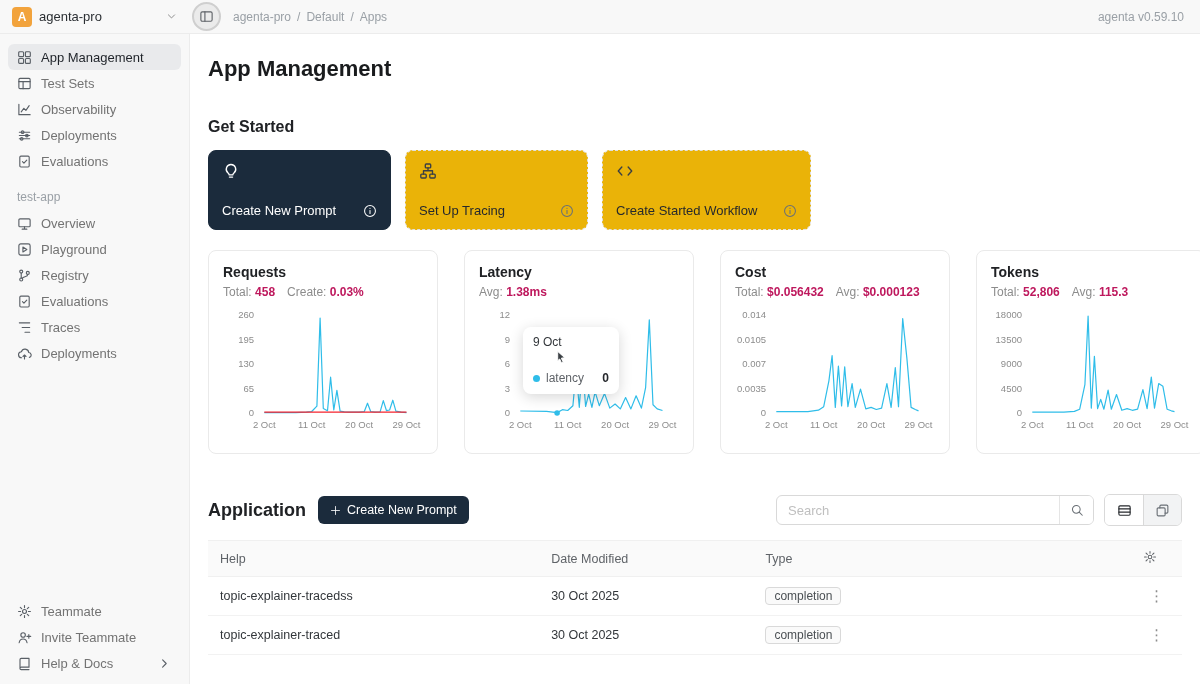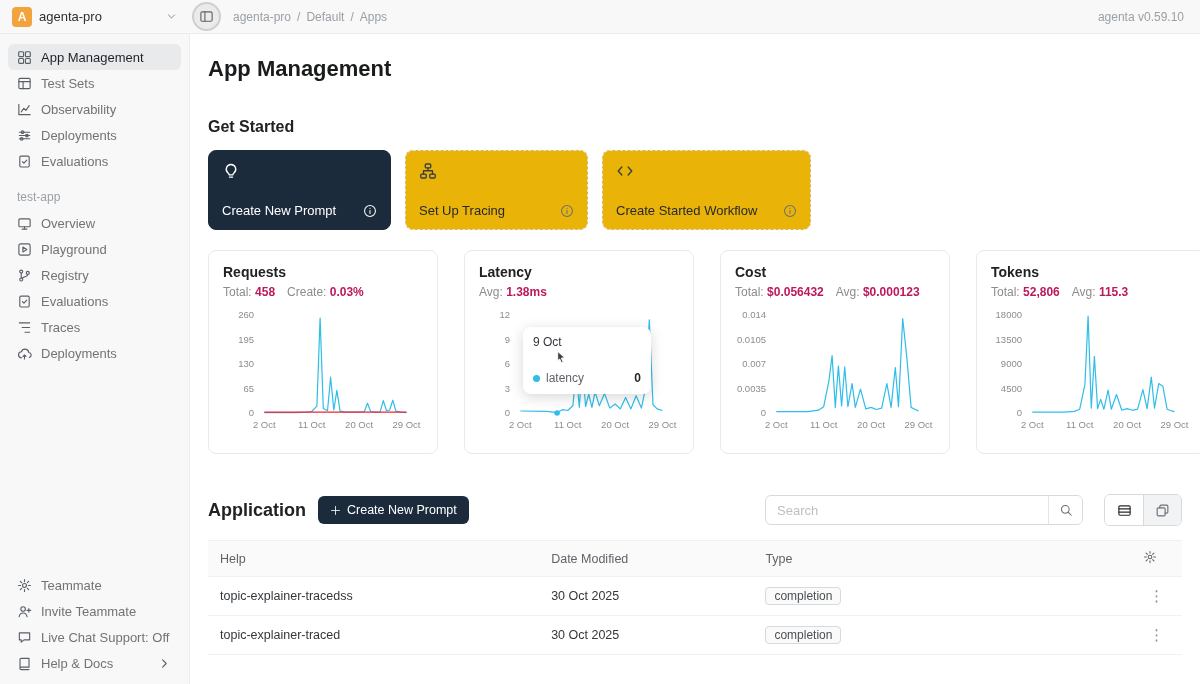--- a/index.html
+++ b/index.html
@@ -45,35 +45,35 @@
   .gs-card.dark .top-icn,.gs-card.dark .gs-bottom,.gs-card.dark .info{color:#fff;}
 
   
   .stats-row{display:flex;gap:26px;margin-top:20px;border-radius:30px;}
   .stat-card{flex:1;border:1px solid #eaeaea;border-radius:8px;padding:13px 14px 6px;position:relative;background:#fff;height:204px;}
   .stat-title{font-size:14px;font-weight:600;color:#202225;}
   .stat-metrics{margin-top:5px;font-size:12px;color:#8c8c8c;display:flex;gap:12px;}
   .stat-metrics .mv{color:#be185d;font-weight:600;}
   .chart-wrap{margin-top:8px;}
   .tick{font-size:9.5px;fill:#8c8c8c;font-family:"Liberation Sans",sans-serif;}
-  .tooltip{position:absolute;left:58px;top:76px;width:128px;background:#fff;border-radius:8px;box-shadow:0 3px 14px rgba(0,0,0,.16);padding:8px 10px 9px;z-index:3;}
+  .tooltip{position:absolute;left:58px;top:76px;width:96px;background:#fff;border-radius:8px;box-shadow:0 3px 14px rgba(0,0,0,.16);padding:8px 10px 9px;z-index:3;}
   .tt-date{font-size:12px;color:#33373b;}
   .tt-row{margin-top:22px;display:flex;align-items:center;gap:6px;}
   .tt-dot{width:7px;height:7px;border-radius:50%;}
   .tt-series{font-size:12px;color:#5f6368;}
   .tt-val{margin-left:auto;font-size:12px;color:#26292d;font-weight:600;}
   .cursor{position:absolute;left:88px;top:99px;z-index:4;}
 
   
   .app-section{margin-top:40px;}
   .app-head{display:flex;align-items:center;gap:12px;}
   .app-title{font-size:18px;font-weight:600;color:#202225;}
   .dark-btn{height:28px;display:inline-flex;align-items:center;gap:6px;background:#1b2b3c;color:#fff;border:none;border-radius:6px;padding:0 12px;font-size:12.5px;font-family:inherit;cursor:pointer;}
   .dark-btn .icn{width:11px;height:11px;color:#fff;}
-  .head-right{margin-left:auto;display:flex;align-items:center;gap:21px;}
+  .head-right{margin-left:auto;display:flex;align-items:center;gap:10px;}
   .search{display:flex;height:30px;width:318px;border:1px solid #d9d9d9;border-radius:6px;overflow:hidden;background:#fff;}
   .search-input{flex:1;border:none;outline:none;padding:0 11px;font-size:13px;font-family:inherit;color:#333;background:transparent;}
   .search-input::placeholder{color:#bfbfbf;}
   .search-btn{width:34px;border:none;border-left:1px solid #e5e5e5;background:#fff;display:flex;align-items:center;justify-content:center;color:#6a7076;cursor:pointer;}
   .seg{display:flex;border:1px solid #d9d9d9;border-radius:6px;overflow:hidden;}
   .seg-btn{width:38px;height:30px;border:none;background:#f2f3f4;display:flex;align-items:center;justify-content:center;color:#6a7076;cursor:pointer;}
   .seg-btn.active{background:#fff;color:#26292d;}
   .seg-btn + .seg-btn{border-left:1px solid #d9d9d9;}
   .seg-btn .icn{width:15px;height:15px;}
 
@@ -242,28 +242,20 @@
         </div>
         <div class="side-item">
           <span class="icn">
             <svg viewBox="0 0 16 16" fill="none" stroke="currentColor" stroke-width="1.2" stroke-linecap="round" stroke-linejoin="round">
               <circle cx="6.5" cy="5.3" r="2.4"></circle>
               <path d="M2.3 13.6c.5-2.6 2.1-4 4.2-4s3.7 1.4 4.2 4"></path>
               <path d="M12.6 4.8v4M10.6 6.8h4"></path>
             </svg>
           </span>
           <span>Invite Teammate</span>
-        </div>
-        <div class="side-item">
-          <span class="icn">
-            <svg viewBox="0 0 16 16" fill="none" stroke="currentColor" stroke-width="1.2" stroke-linecap="round" stroke-linejoin="round">
-              <path d="M2.5 3h11v7.5H7.5L4.5 13v-2.5h-2z"></path>
-            </svg>
-          </span>
-          <span>Live Chat Support: Off</span>
         </div>
         <div class="side-item">
           <span class="icn">
             <svg viewBox="0 0 16 16" fill="none" stroke="currentColor" stroke-width="1.2" stroke-linecap="round" stroke-linejoin="round">
               <path d="M3.2 13.5V3.8c0-.7.6-1.3 1.3-1.3h8.3v9.4H4.5a1.3 1.3 0 0 0-1.3 1.3c0 0 0 1.3 1.3 1.3h8.3"></path>
             </svg>
           </span>
           <span>Help &amp; Docs</span>
           <span class="icn trail">
             <svg viewBox="0 0 16 16" fill="none" stroke="currentColor" stroke-width="1.2" stroke-linecap="round" stroke-linejoin="round">

